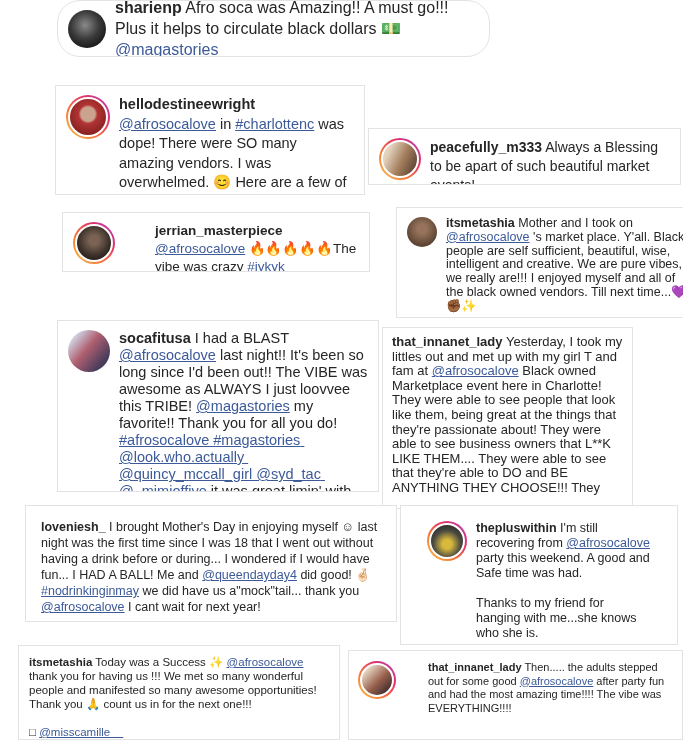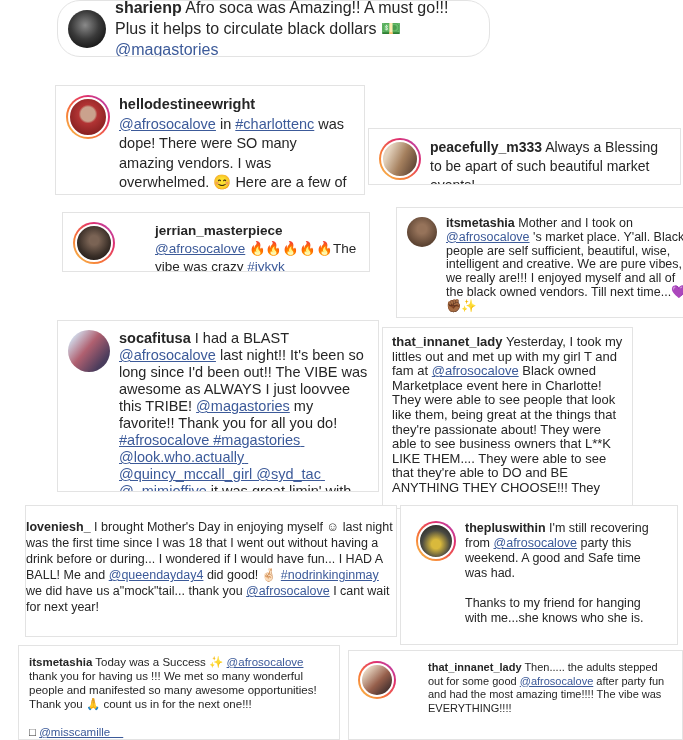--- a/index.html
+++ b/index.html
@@ -100,28 +100,28 @@
     </div>
   </div>
 
   <div class="card no-av" style="left:382px;top:315px;width:251px;height:182px;--fs:13px;--lh:14.6px;padding:7px 9px;margin-top:12px;">
     <div class="comment">
       <b class="username">that_innanet_lady</b>
       <span class="comment-body"><span>Yesterday, I took my littles out and met up with my girl T and fam at </span><span class="link">@afrosocalove</span><span> Black owned Marketplace event here in Charlotte! They were able to see people that look like them, being great at the things that they're passionate about! They were able to see business owners that L**K LIKE THEM.... They were able to see that they're able to DO and BE ANYTHING THEY CHOOSE!!! They</span></span>
     </div>
   </div>
 
-  <div class="card no-av" style="left:25px;top:505px;width:372px;height:132px;--fs:12.5px;--lh:16px;padding:13px 0;">
+  <div class="card no-av" style="left:25px;top:505px;width:372px;height:117px;--fs:12.5px;--lh:16px;padding:13px 15px;">
     <div class="comment">
       <b class="username">loveniesh_</b>
       <span class="comment-body"><span>I brought Mother's Day in enjoying myself ☺ last night was the first time since I was 18 that I went out without having a drink before or during... I wondered if I would have fun... I HAD A BALL! Me and </span><span class="link">@queendayday4</span><span> did good! 🤞🏻 </span><span class="link">#nodrinkinginmay</span><span> we did have us a"mock"tail... thank you </span><span class="link">@afrosocalove</span><span> I cant wait for next year!</span></span>
     </div>
   </div>
 
-  <div class="card" style="left:400px;top:505px;width:278px;height:140px;--fs:12.5px;--lh:15px;padding:15px 15px;">
+  <div class="card" style="left:400px;top:505px;width:278px;height:140px;--fs:12.5px;--lh:15px;padding:15px 26px;">
     <span class="avatar ring" style="--av:40px">
       <span class="avatar-photo" style="background: radial-gradient(circle at 50% 60%, rgb(217, 185, 60) 18%, rgb(74, 74, 66) 55%, rgb(34, 34, 32) 90%);"></span>
     </span>
     <div class="comment">
       <b class="username">thepluswithin</b>
       <span class="comment-body"><span>I'm still recovering from </span><span class="link">@afrosocalove</span><span> party this weekend. A good and Safe time was had.
 
 Thanks to my friend for hanging with me...she knows who she is.</span></span>
     </div>
   </div>

